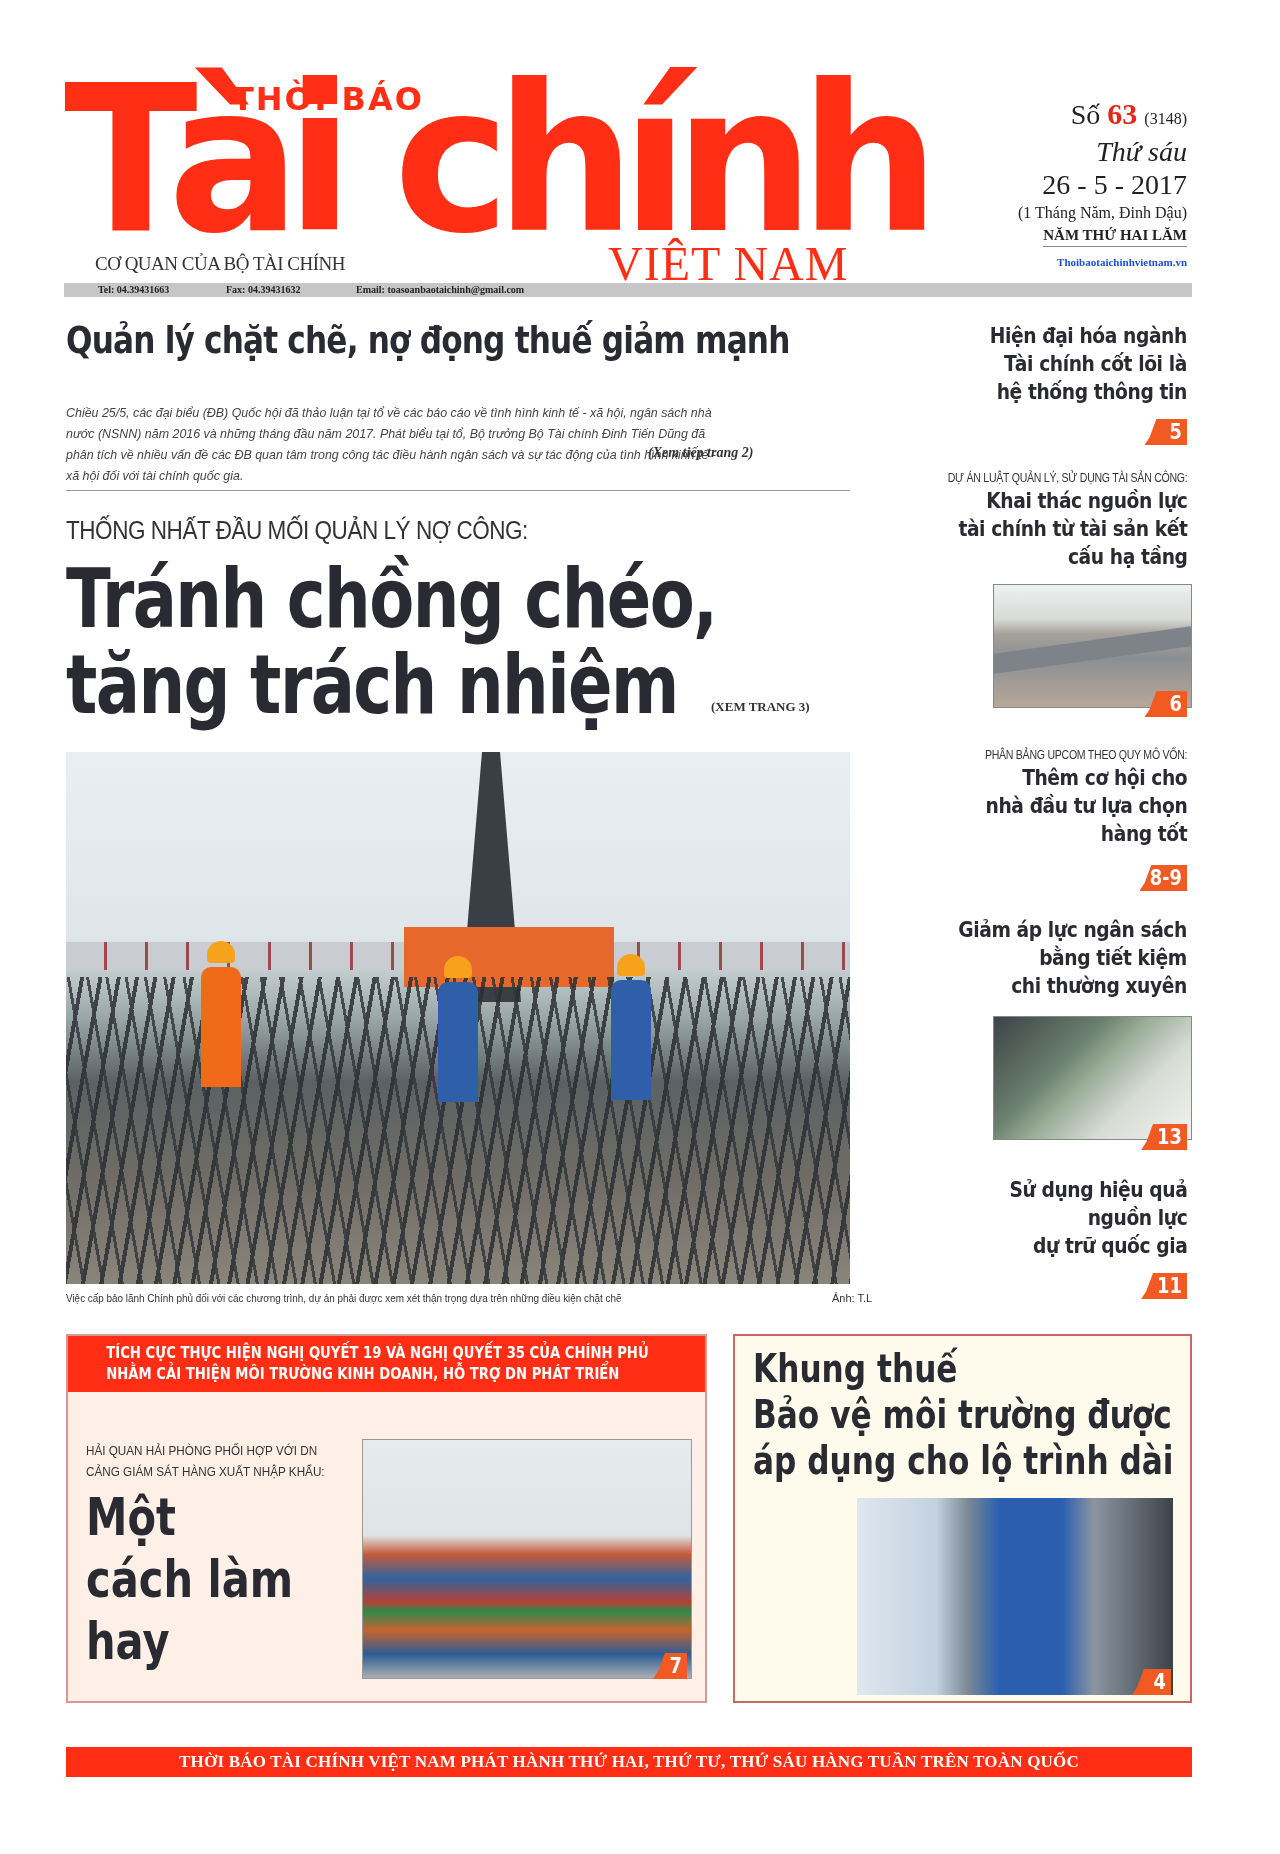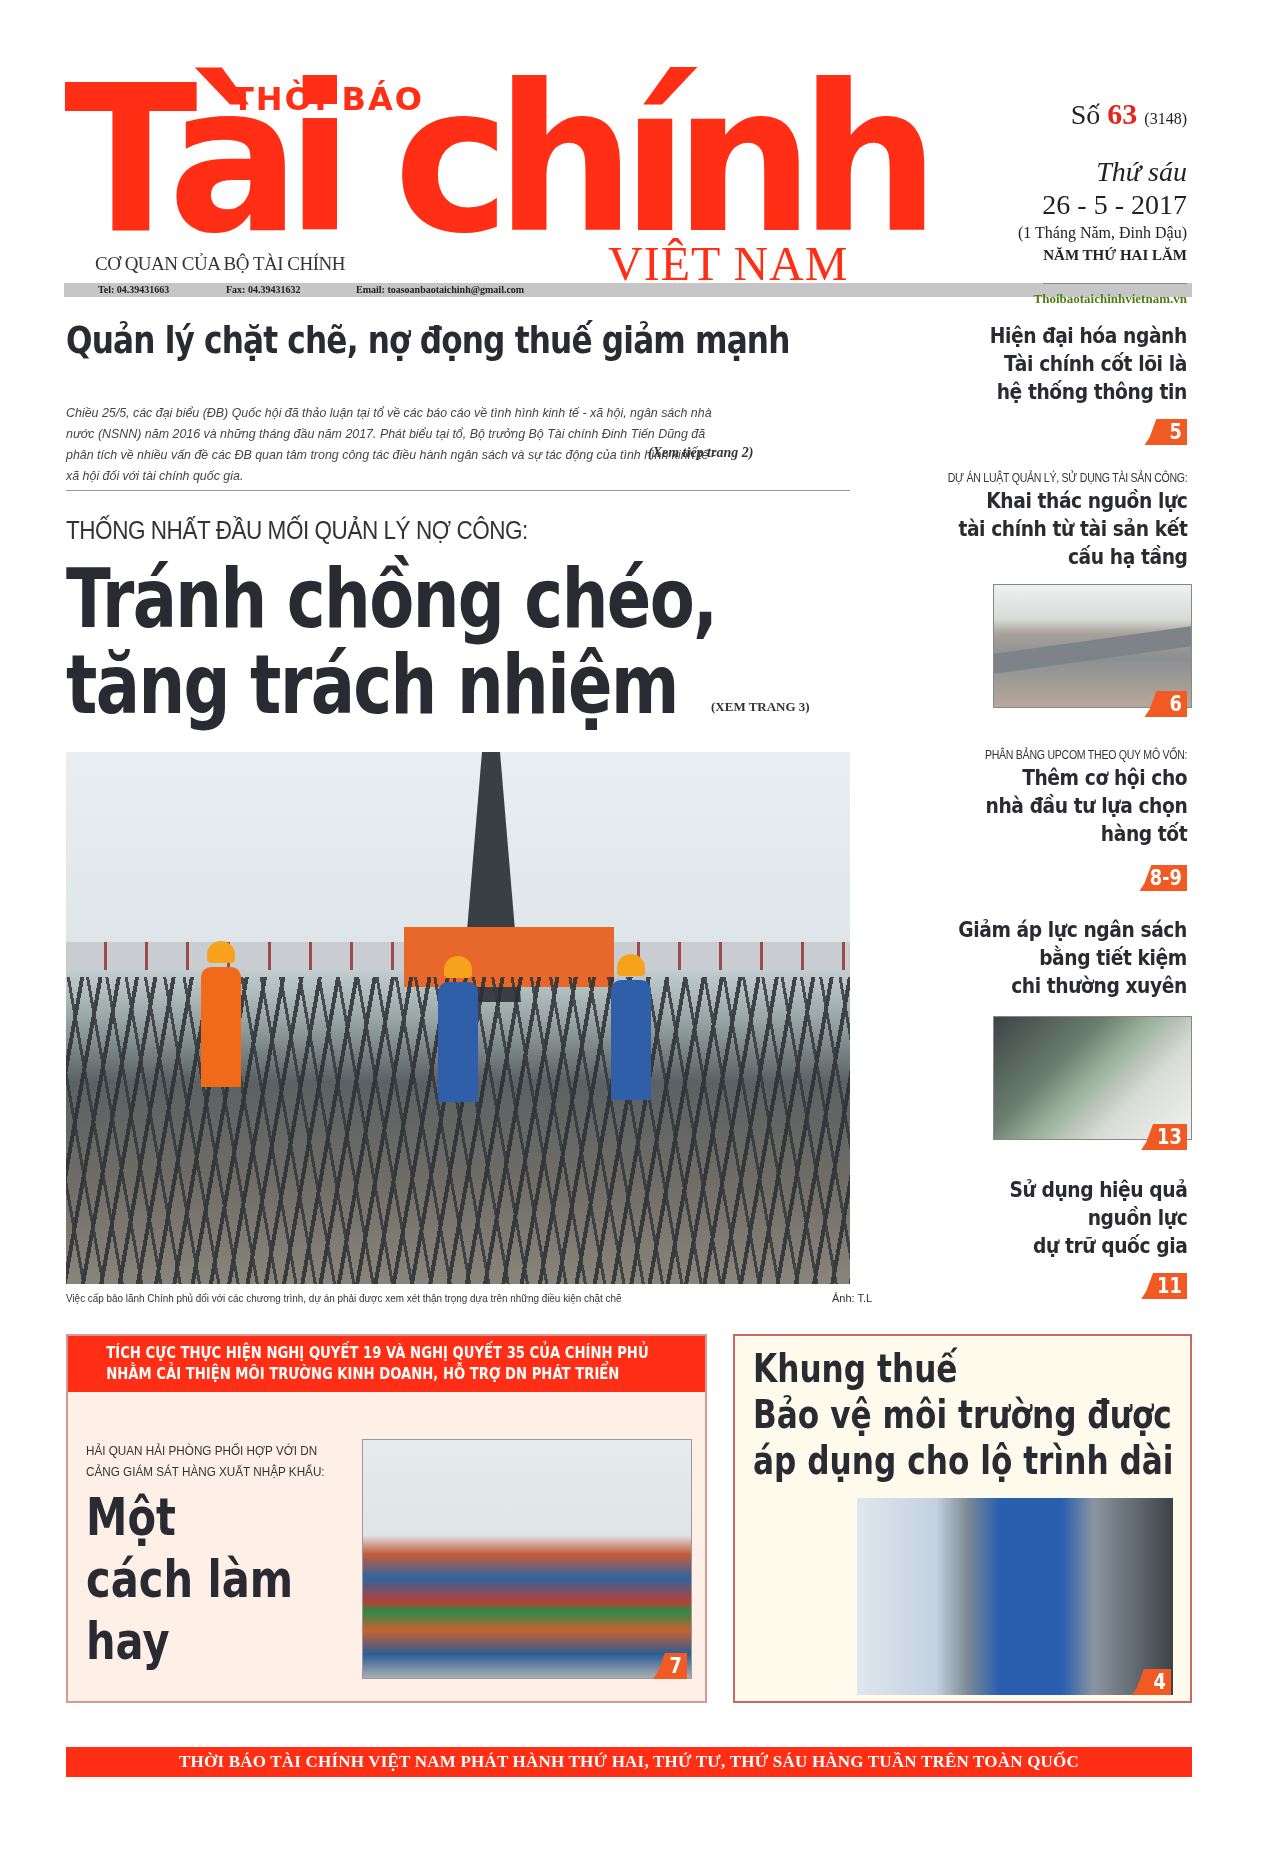--- a/index.html
+++ b/index.html
@@ -13,25 +13,25 @@
   .mast-main { left: 64px; top: 55px; font-family: "DejaVu Sans", sans-serif; font-weight: 900; font-size: 196px; line-height: 200px; color: #ff2e14; letter-spacing: -14px; transform: scaleY(1.04); transform-origin: left top; }
   .mast-sub { left: 95px; top: 253px; font-family: "Liberation Serif", serif; font-size: 19px; color: #333; letter-spacing: -0.5px; }
   .mast-vn { left: 608px; top: 236px; font-family: "Liberation Serif", serif; font-size: 48px; color: #ff2e14; letter-spacing: 1px; }
   .contact-bar { left: 64px; top: 283px; width: 1128px; height: 14px; background: #c6c6c8; }
   .contact-bar span { position: absolute; top: 0; font-family: "Liberation Serif", serif; font-weight: bold; font-size: 10px; line-height: 14px; color: #222; }
 
   .issue { right: 93px; top: 98px; text-align: right; font-family: Liberation Serif, serif; color: #222; }
   .issue .l1 { font-size: 28px; line-height: 32px; }
   .issue .l1 b { color: #e8251b; font-size: 30px; }
   .issue .l1 small { font-size: 16px; }
-  .issue .l2 { font-size: 28px; font-style: italic; line-height: 34px; margin-top: 20px; }
+  .issue .l2 { font-size: 28px; font-style: italic; line-height: 34px; }
   .issue .l3 { font-size: 28px; line-height: 32px; }
   .issue .l4 { font-size: 16px; line-height: 24px; }
-  .issue .l5 { font-size: 15px; font-weight: bold; line-height: 20px; border-bottom: 1px solid #888; display: inline-block; padding-bottom: 18px; text-align: center; }
-  .issue .l6 { font-size: 13px; font-weight: bold; color: #4d7c0f; line-height: 30px; }
+  .issue .l5 { font-size: 15px; font-weight: bold; line-height: 20px; border-bottom: 1px solid #888; display: inline-block; padding-bottom: 1px; text-align: center; }
+  .issue .l6 { font-size: 11px; font-weight: bold; color: #1d4ed8; line-height: 30px; }
 
   
   .condensed { font-family: "DejaVu Sans", sans-serif; font-weight: bold; color: #2a2a32; transform-origin: left top; }
   .h-top { left: 66px; top: 318px; font-size: 38px; letter-spacing: -1px; transform: scaleX(0.82); white-space: nowrap; }
   .lead-p { left: 66px; top: 402px; width: 720px; font-size: 13.5px; font-style: italic; line-height: 21px; color: #444; transform: scaleX(0.92); transform-origin: left top; }
   .see-more { left: 648px; top: 445px; font-family: "Liberation Serif", serif; font-style: italic; font-weight: bold; font-size: 14px; color: #333; }
   .rule { left: 66px; top: 490px; width: 784px; height: 1px; background: #999; }
 
   .kicker { left: 66px; top: 516px; font-size: 25px; color: #333; letter-spacing: -0.5px; transform: scaleX(0.9); transform-origin: left top; white-space: nowrap; }
   .h-main { left: 66px; top: 556px; font-size: 82px; line-height: 86px; letter-spacing: -2px; transform: scaleX(0.8); white-space: nowrap; }

